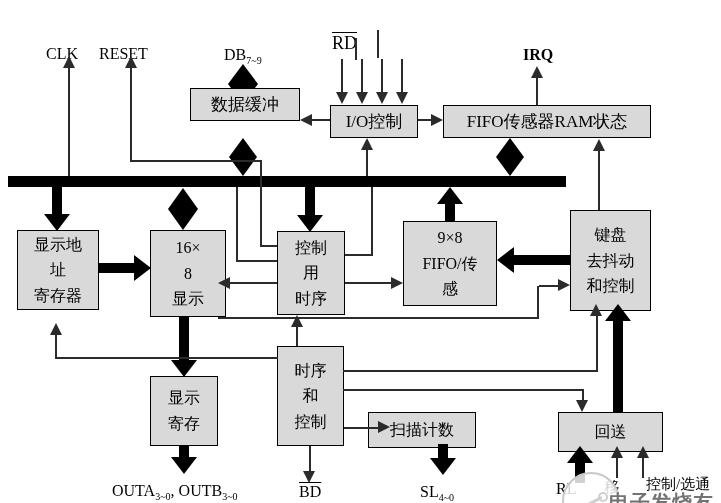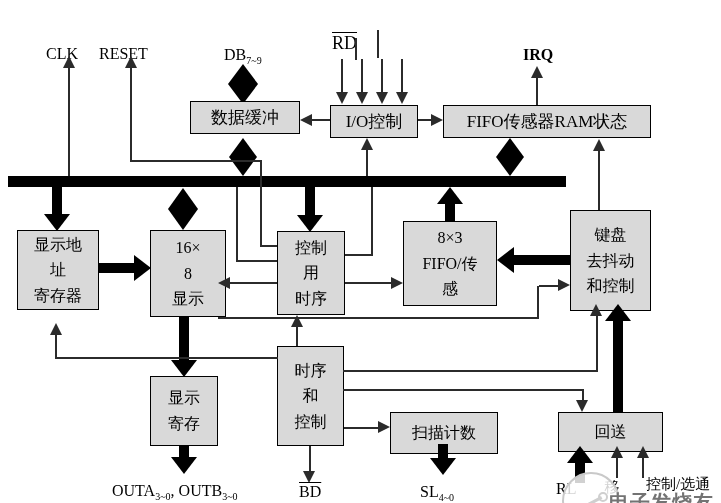--- a/index.html
+++ b/index.html
@@ -68,21 +68,21 @@
   <div class="vl" style="left:130px;top:40px;width:2px;height:94px;"></div>
   <div class="hl" style="left:130px;top:132px;width:132px;height:2px;"></div>
   <div class="vl" style="left:260px;top:132px;width:2px;height:87px;"></div>
   <div class="hl" style="left:260px;top:217px;width:17px;height:2px;"></div>
 
   <div class="vl" style="left:236px;top:159px;width:2px;height:75px;"></div>
   <div class="hl" style="left:236px;top:232px;width:41px;height:2px;"></div>
   <div class="vl" style="left:371px;top:159px;width:2px;height:69px;"></div>
   <div class="hl" style="left:344px;top:226px;width:29px;height:2px;"></div>
 
-  <div class="box" style="left:190px;top:73px;width:110px;height:33px;font-size:17px;">数据缓冲</div>
+  <div class="box" style="left:190px;top:60px;width:110px;height:33px;font-size:17px;">数据缓冲</div>
   <div class="box" style="left:330px;top:77px;width:88px;height:33px;font-size:17px;">I/O控制</div>
   <div class="box" style="left:443px;top:77px;width:208px;height:33px;font-size:17px;">FIFO传感器RAM状态</div>
 
   <div class="vl" style="left:341px;top:31px;width:2px;height:33px;"></div>
   <div class="ah down" style="left:336px;top:64px;"></div>
   <div class="vl" style="left:361px;top:31px;width:2px;height:33px;"></div>
   <div class="ah down" style="left:356px;top:64px;"></div>
   <div class="vl" style="left:381px;top:31px;width:2px;height:33px;"></div>
   <div class="ah down" style="left:376px;top:64px;"></div>
   <div class="vl" style="left:401px;top:31px;width:2px;height:33px;"></div>
@@ -103,21 +103,21 @@
 
   <div class="box" style="left:17px;top:202px;width:82px;height:80px;">显示地
 址
 寄存器</div>
   <div class="box" style="left:150px;top:202px;width:76px;height:87px;">16×
 8
 显示</div>
   <div class="box" style="left:277px;top:203px;width:68px;height:84px;">控制
 用
 时序</div>
-  <div class="box" style="left:403px;top:193px;width:94px;height:85px;">8×3
+  <div class="box" style="left:403px;top:193px;width:94px;height:85px;">9×8
 FIFO/传
 感</div>
   <div class="box" style="left:570px;top:182px;width:81px;height:101px;">键盘
 去抖动
 和控制</div>
 
   <div class="thk" style="left:52px;top:159px;width:10px;height:28px;"></div>
   <div class="tah down" style="left:44px;top:186px;"></div>
   <div class="thk" style="left:99px;top:235px;width:36px;height:10px;"></div>
   <div class="tah right" style="left:134px;top:227px;"></div>
@@ -136,21 +136,21 @@
   <div class="hl" style="left:218px;top:289px;width:320px;height:2px;"></div>
   <div class="vl" style="left:537px;top:258px;width:2px;height:33px;"></div>
   <div class="hl" style="left:539px;top:257px;width:20px;height:2px;"></div>
   <div class="ah right" style="left:558px;top:251px;"></div>
 
   <div class="box" style="left:277px;top:318px;width:67px;height:100px;">时序
 和
 控制</div>
   <div class="box" style="left:150px;top:348px;width:68px;height:70px;">显示
 寄存</div>
-  <div class="box" style="left:390px;top:384px;width:108px;height:42px;">扫描计数</div>
+  <div class="box" style="left:368px;top:384px;width:108px;height:36px;">扫描计数</div>
   <div class="box" style="left:558px;top:384px;width:105px;height:40px;">回送</div>
 
   <div class="thk" style="left:179px;top:288px;width:10px;height:45px;"></div>
   <div class="tah down" style="left:171px;top:332px;"></div>
   <div class="thk" style="left:179px;top:417px;width:10px;height:17px;"></div>
   <div class="tah down" style="left:171px;top:429px;"></div>
 
   <div class="ah up" style="left:291px;top:287px;"></div>
   <div class="vl" style="left:296px;top:299px;width:2px;height:19px;"></div>
 

